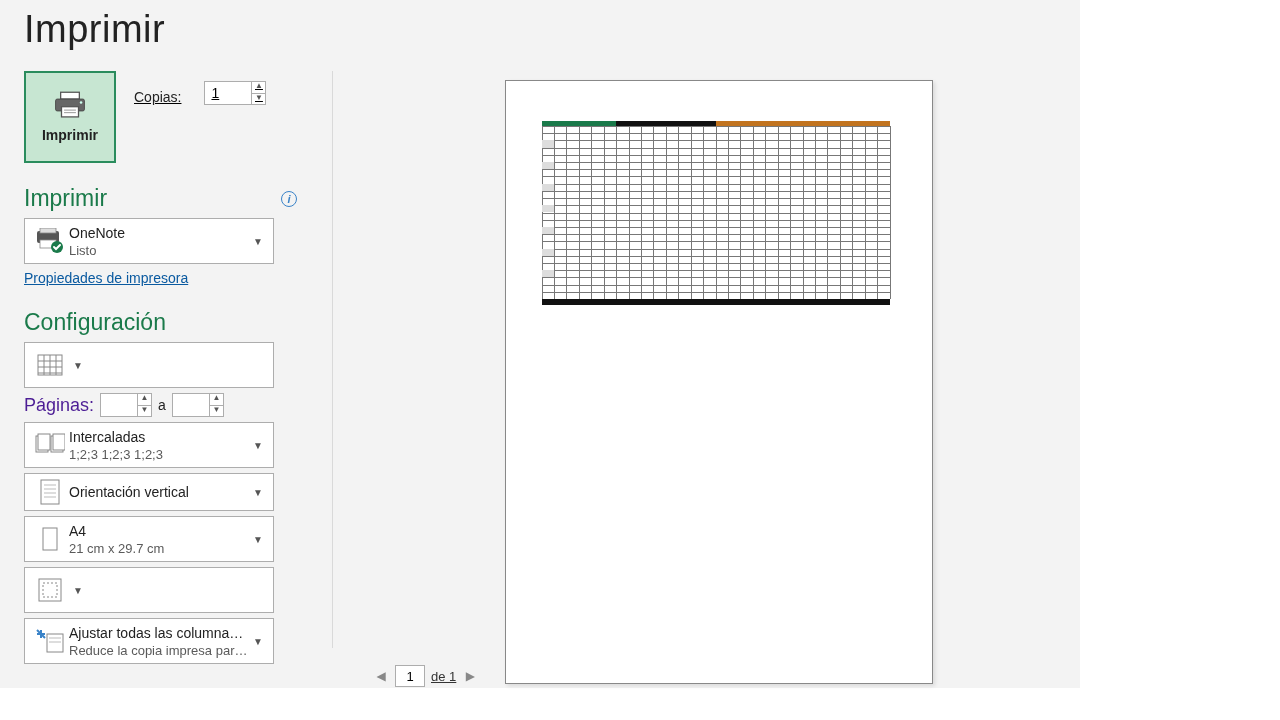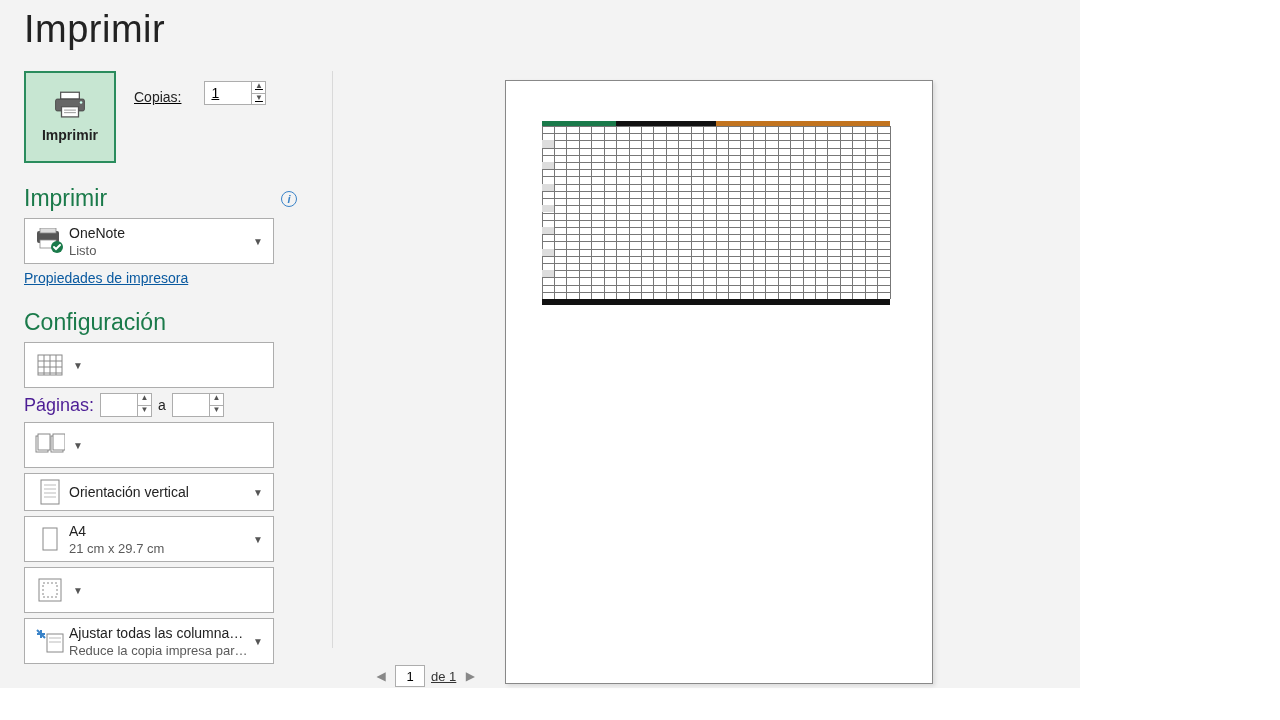--- a/index.html
+++ b/index.html
@@ -193,20 +193,24 @@
     </div>
 
     <div class="dropdown">
       <div class="icon-slot">
         <svg width="30" height="24" viewBox="0 0 30 24">
           <rect x="1" y="3" width="12" height="16" fill="#fff" stroke="#888"></rect>
             <rect x="3" y="1" width="12" height="16" fill="#fff" stroke="#888"></rect>
           <rect x="16" y="3" width="12" height="16" fill="#fff" stroke="#888"></rect>
             <rect x="18" y="1" width="12" height="16" fill="#fff" stroke="#888"></rect>
         </svg>
+      </div>
+      <div class="lines">
+        <div class="line1">Intercaladas</div>
+        <div class="line2">1;2;3    1;2;3    1;2;3</div>
       </div>
       <div class="chev">▼</div>
     </div>
 
     <div class="dropdown single">
       <div class="icon-slot">
         <svg width="22" height="28" viewBox="0 0 22 28">
           <rect x="2" y="2" width="18" height="24" fill="#fff" stroke="#888"></rect>
           <line x1="5" y1="7" x2="17" y2="7" stroke="#bbb"></line>
             <line x1="5" y1="11" x2="17" y2="11" stroke="#bbb"></line>

